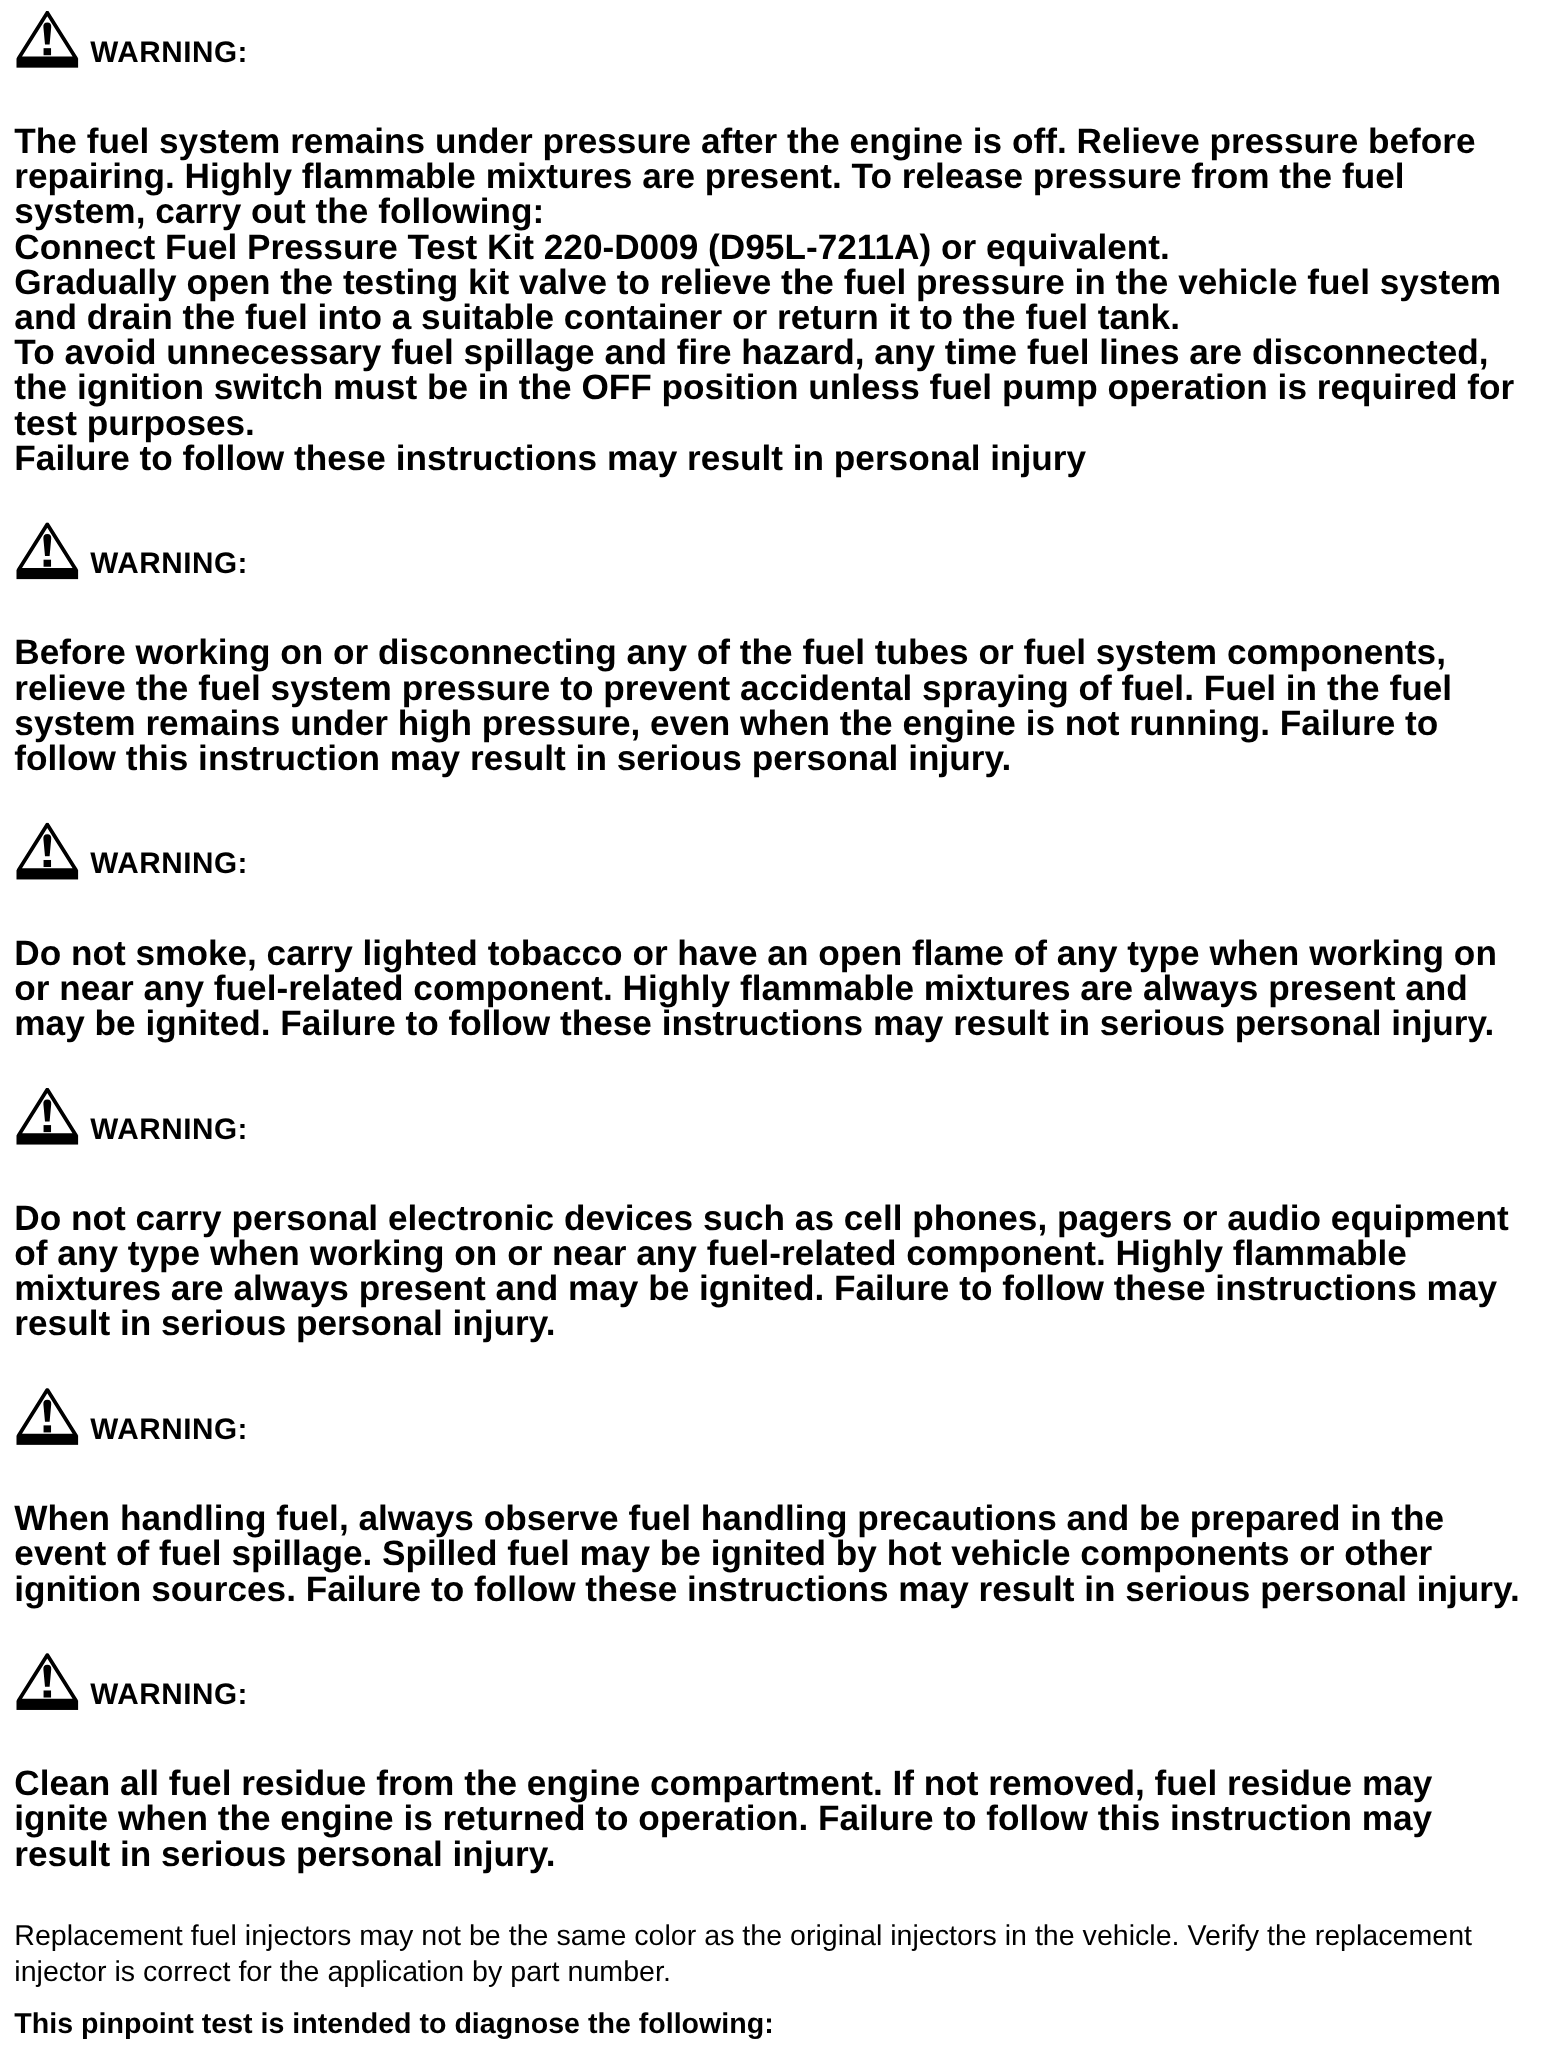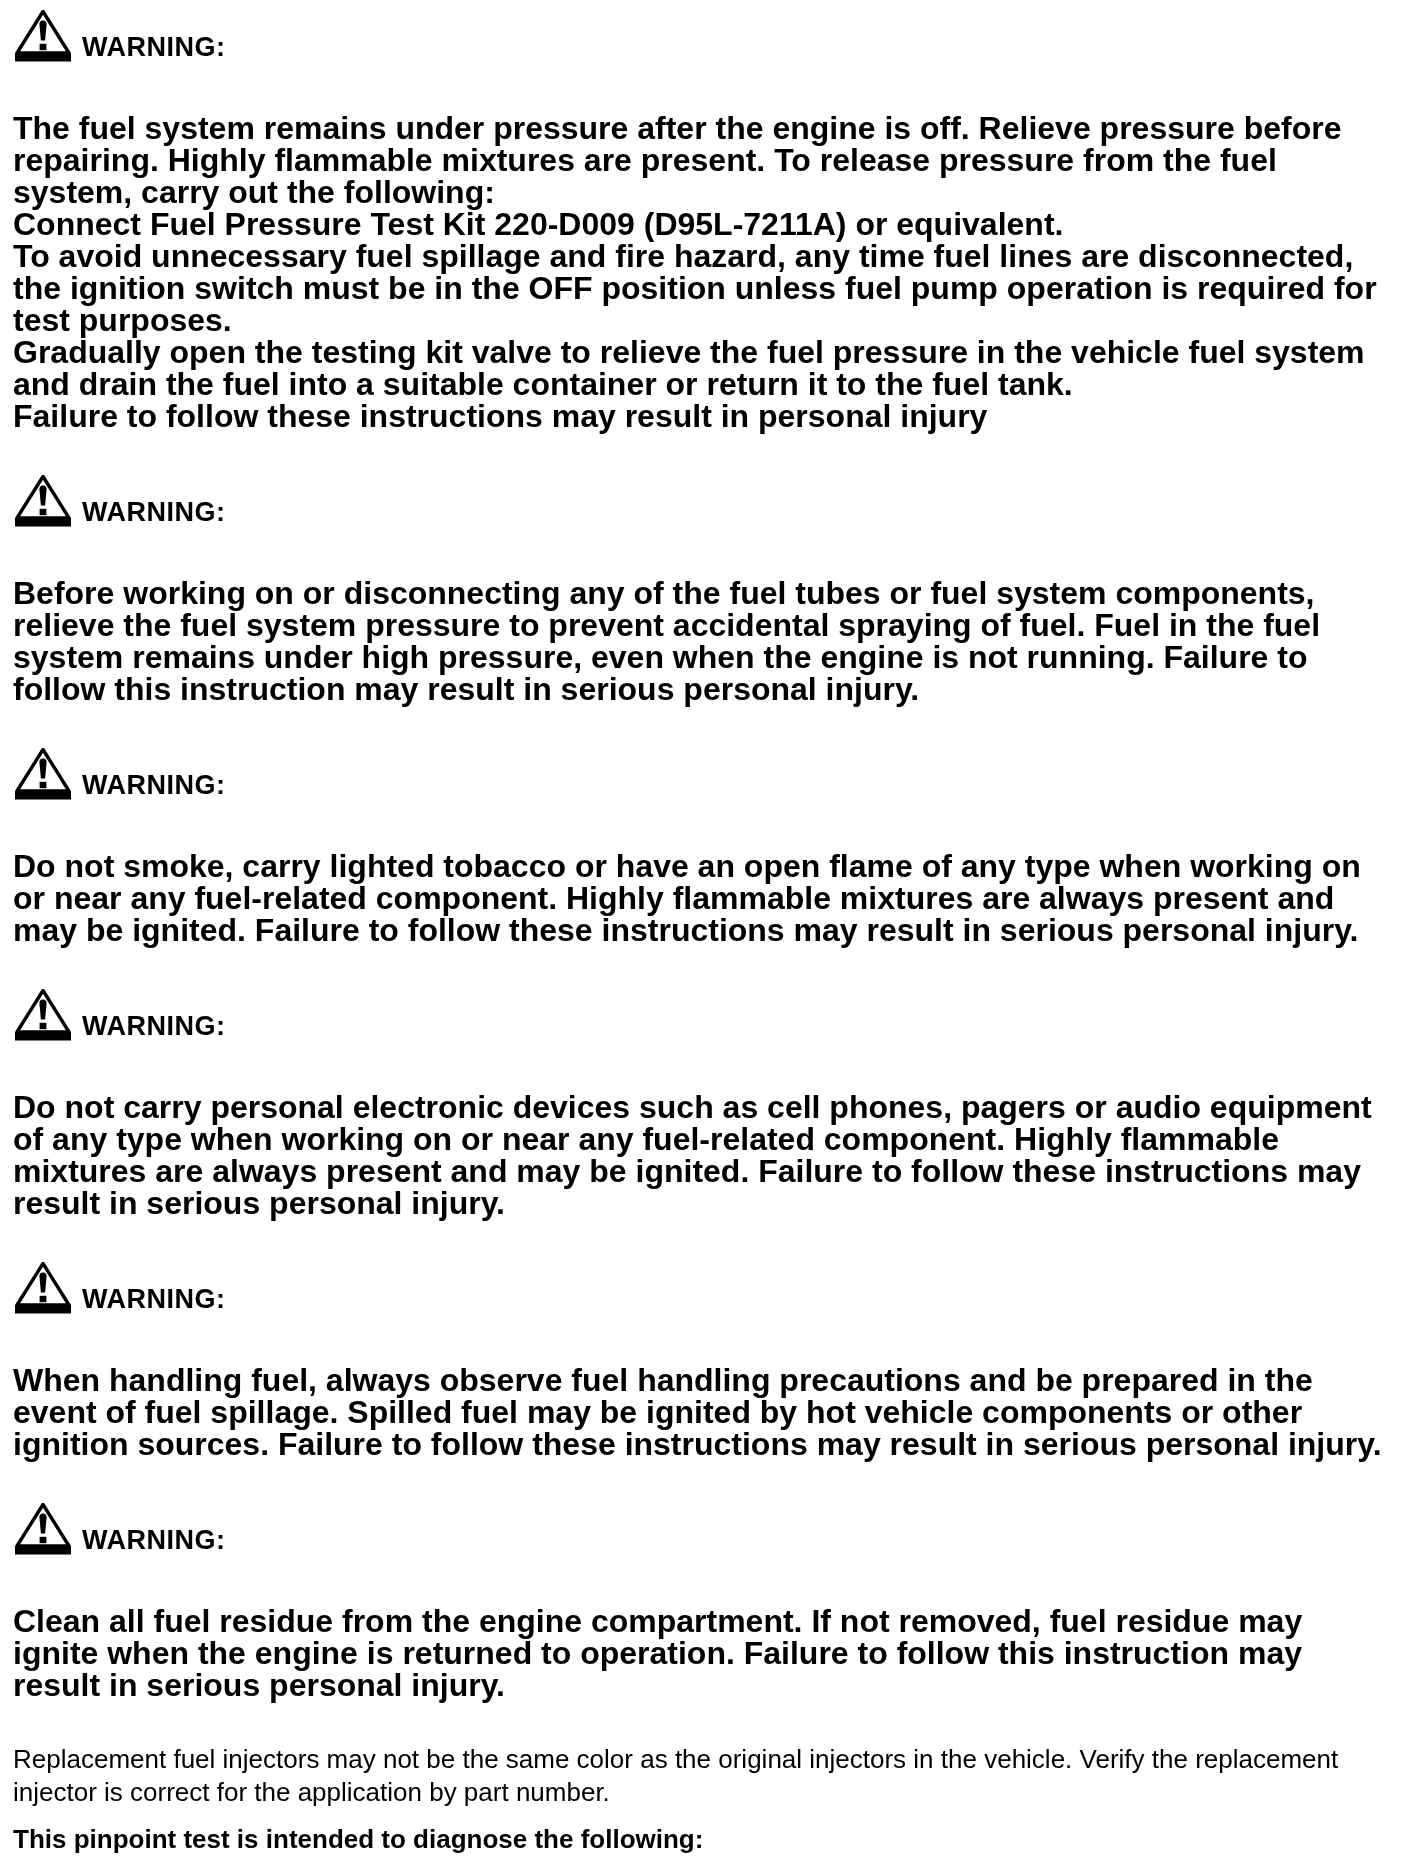--- a/index.html
+++ b/index.html
@@ -92,22 +92,22 @@
       <span class="warning-icon">
         <svg viewBox="0 0 60 52" width="60" height="52">
             <use href="#warn-tri"></use>
           </svg>
       </span>
       <span class="warning-label">WARNING:</span>
     </div>
     <div class="warning-body">
       <p>The fuel system remains under pressure after the engine is off. Relieve pressure before repairing. Highly flammable mixtures are present. To release pressure from the fuel system, carry out the following:</p>
       <p>Connect Fuel Pressure Test Kit 220-D009 (D95L-7211A) or equivalent.</p>
+      <p>Gradually open the testing kit valve to relieve the fuel pressure in the vehicle fuel system and drain the fuel into a suitable container or return it to the fuel tank.</p>
       <p>To avoid unnecessary fuel spillage and fire hazard, any time fuel lines are disconnected, the ignition switch must be in the OFF position unless fuel pump operation is required for test purposes.</p>
-      <p>Gradually open the testing kit valve to relieve the fuel pressure in the vehicle fuel system and drain the fuel into a suitable container or return it to the fuel tank.</p>
       <p>Failure to follow these instructions may result in personal injury</p>
     </div>
   </section>
 
   <section class="warning-section">
     <div class="warning-header">
       <span class="warning-icon">
         <svg viewBox="0 0 60 52" width="60" height="52">
             <use href="#warn-tri"></use>
           </svg>

